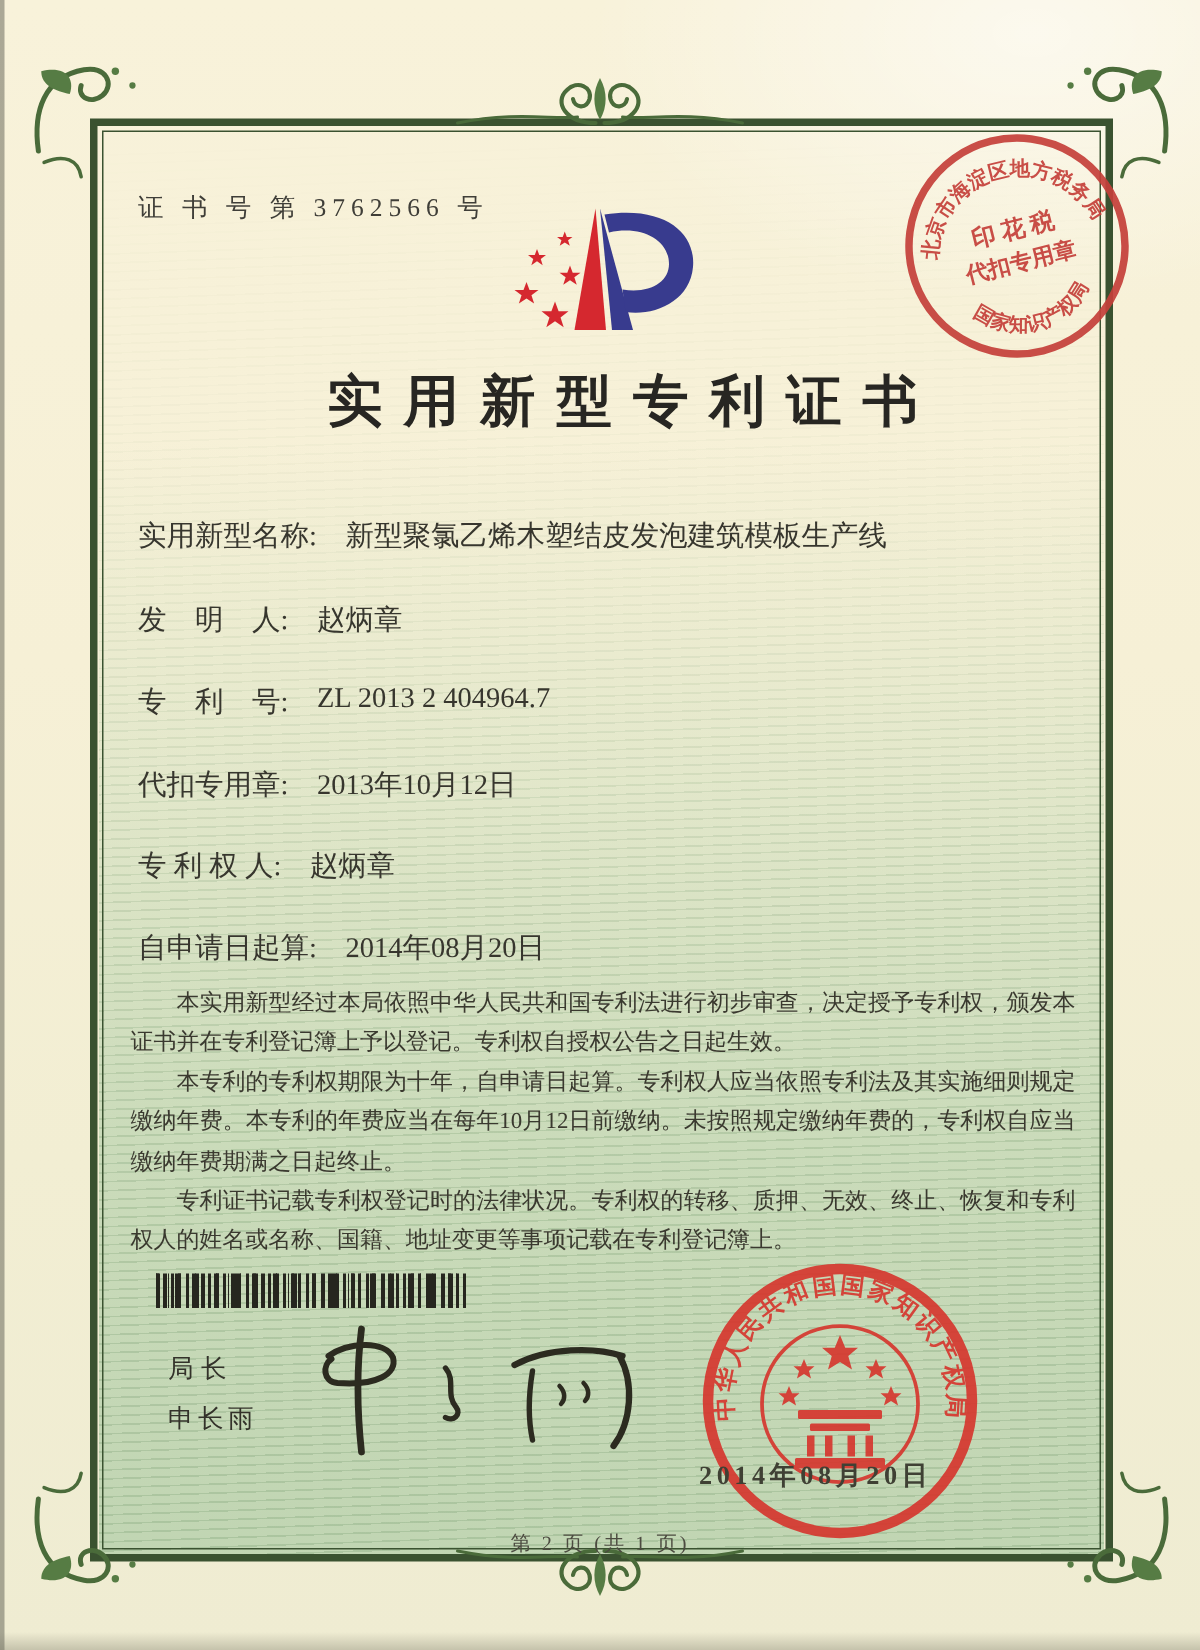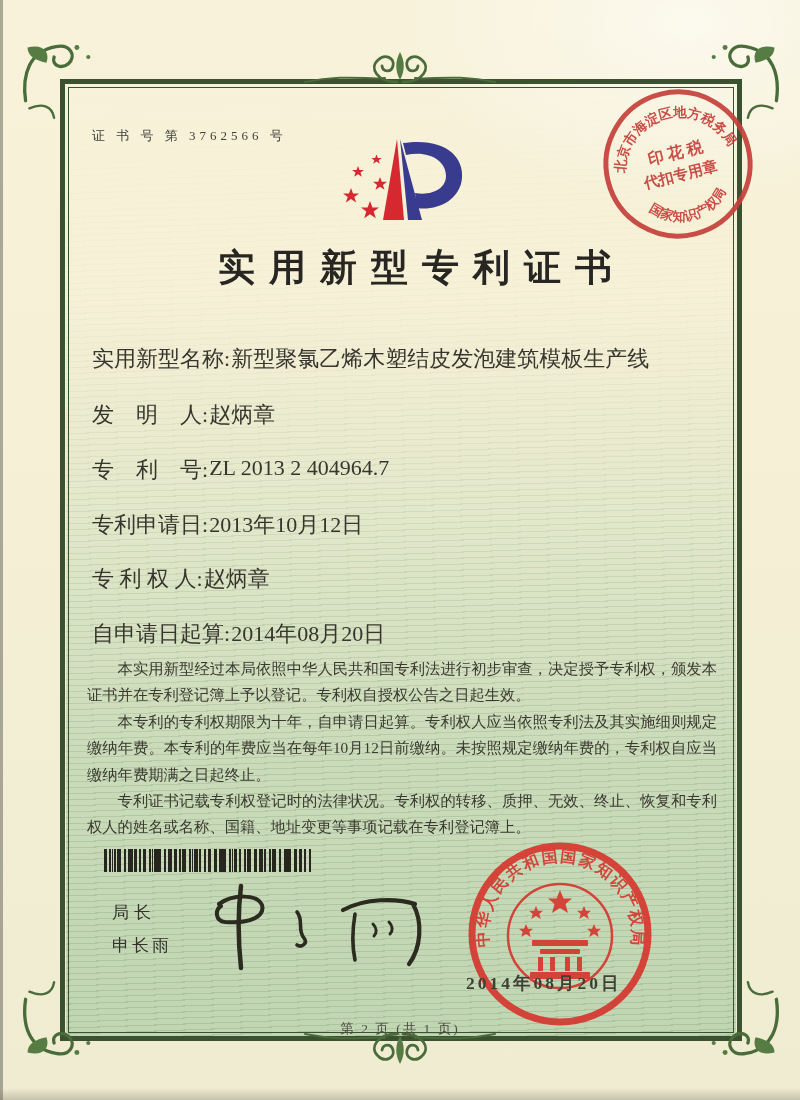--- a/index.html
+++ b/index.html
@@ -21,24 +21,24 @@
     position:absolute;left:66px;top:85px;width:670px;height:951px;
     background:repeating-linear-gradient(178deg,rgba(96,138,92,.22) 0 1.1px,rgba(96,138,92,0) 1.1px 6px);
     -webkit-mask-image:linear-gradient(180deg,transparent 0%,rgba(0,0,0,.2) 28%,rgba(0,0,0,.75) 55%,#000 80%);
     mask-image:linear-gradient(180deg,transparent 0%,rgba(0,0,0,.2) 28%,rgba(0,0,0,.75) 55%,#000 80%);
   }
   .frame{position:absolute;left:60px;top:79px;width:682px;height:962px;border:5px solid #3a5230;box-sizing:border-box;}
   .frame-inner{position:absolute;inset:3px;border:1px solid #3a5230;}
   .orn{position:absolute;pointer-events:none;}
   .orn path{stroke:#4a6b3a;fill:none;stroke-linecap:round;}
   .orn .fill{fill:#567c44;stroke:none;}
-  .cert-no{position:absolute;left:92px;top:127px;font-size:13px;letter-spacing:4px;color:#3f3e38;}
+  .cert-no{position:absolute;left:92px;top:127px;font-size:17px;letter-spacing:4px;color:#3f3e38;}
   .logo{position:absolute;left:324px;top:136px;}
   .title{position:absolute;left:15px;top:243px;width:100%;text-align:center;font-size:37px;font-weight:600;letter-spacing:14px;text-indent:14px;color:#272622;}
-  .field{position:absolute;left:92px;display:flex;gap:1px;font-size:22px;color:#37362e;white-space:pre;}
+  .field{position:absolute;left:92px;display:flex;gap:19px;font-size:19px;color:#37362e;white-space:pre;}
   .f0{top:344px}.f1{top:400px}.f2{top:455px}.f3{top:510px}.f4{top:564px}.f5{top:619px}
   .paras{position:absolute;left:87px;top:656px;width:630px;font-size:15.3px;line-height:26.4px;color:#3a392f;text-align:justify;}
   .paras p{margin:0;text-indent:2em;}
   .barcode{
     position:absolute;left:104px;top:849px;width:208px;height:23px;
     background-image:
       repeating-linear-gradient(90deg,#26261f 0 2px,transparent 2px 5px),
       repeating-linear-gradient(90deg,#26261f 0 1px,transparent 1px 8px),
       repeating-linear-gradient(90deg,#26261f 0 3px,transparent 3px 13px);
   }
@@ -130,21 +130,21 @@
   </div>
   <div class="field f1">
     <span>发　明　人:</span>
     <span>赵炳章</span>
   </div>
   <div class="field f2">
     <span>专　利　号:</span>
     <span>ZL 2013 2 404964.7</span>
   </div>
   <div class="field f3">
-    <span>专利申请日:</span>
+    <span>代扣专用章:</span>
     <span>2013年10月12日</span>
   </div>
   <div class="field f4">
     <span>专 利 权 人:</span>
     <span>赵炳章</span>
   </div>
   <div class="field f5">
     <span>自申请日起算:</span>
     <span>2014年08月20日</span>
   </div>

